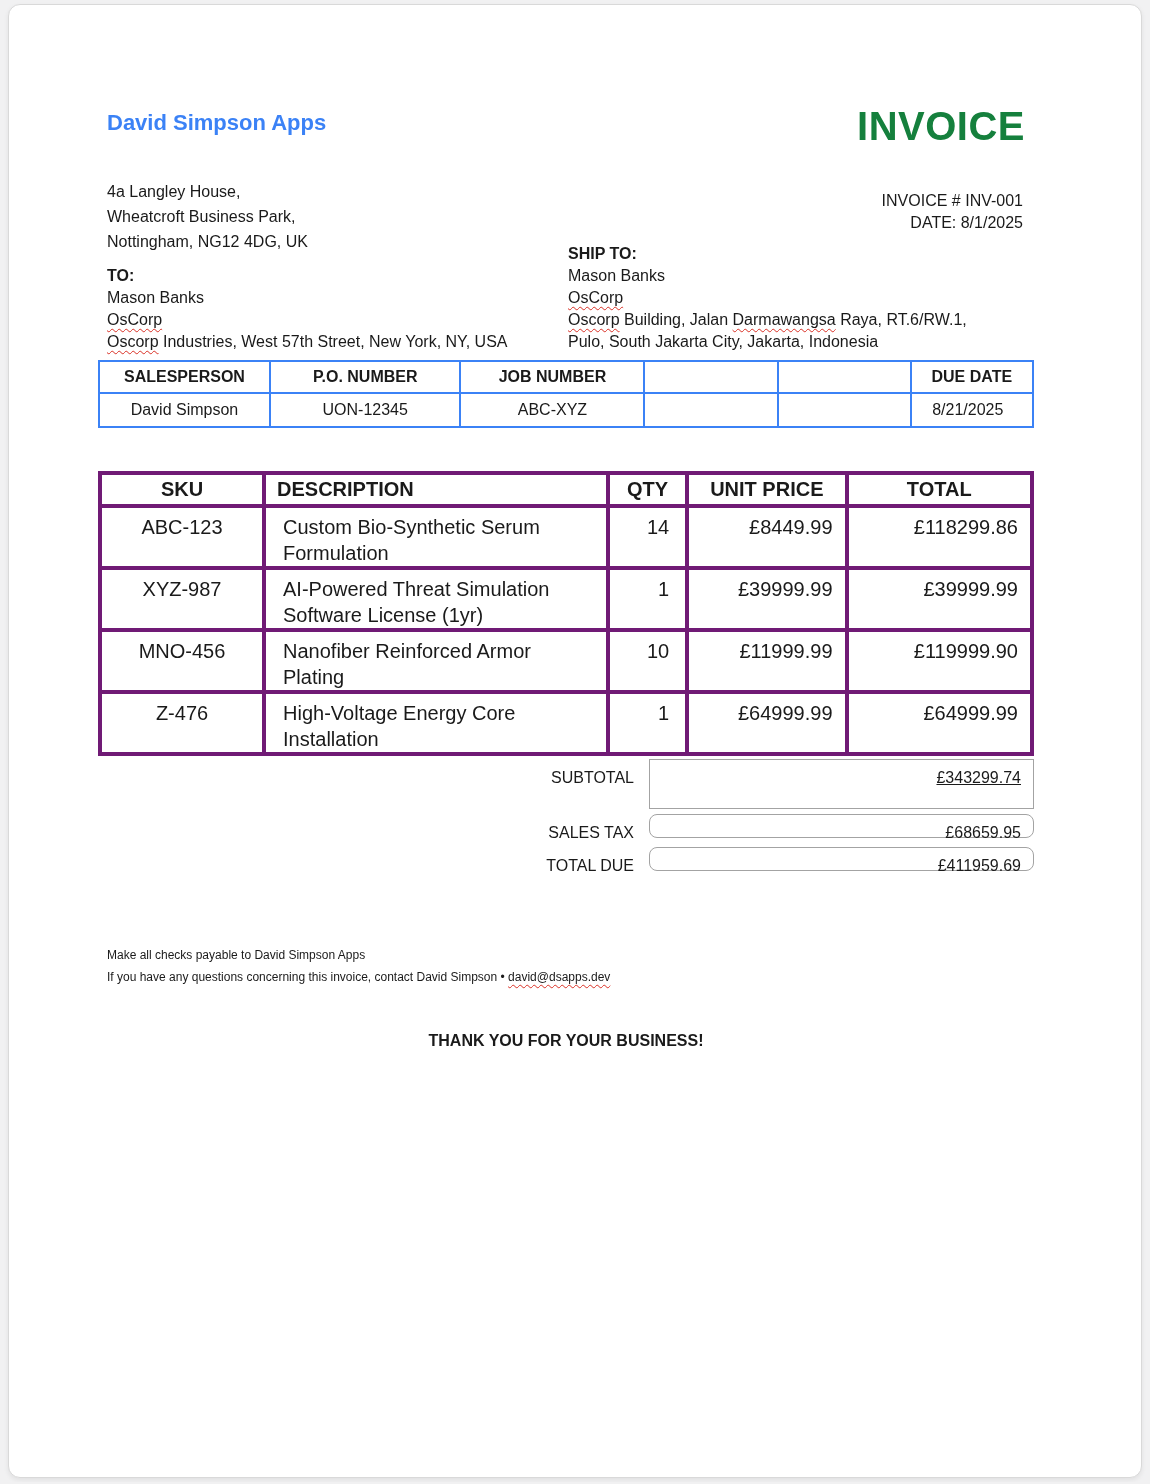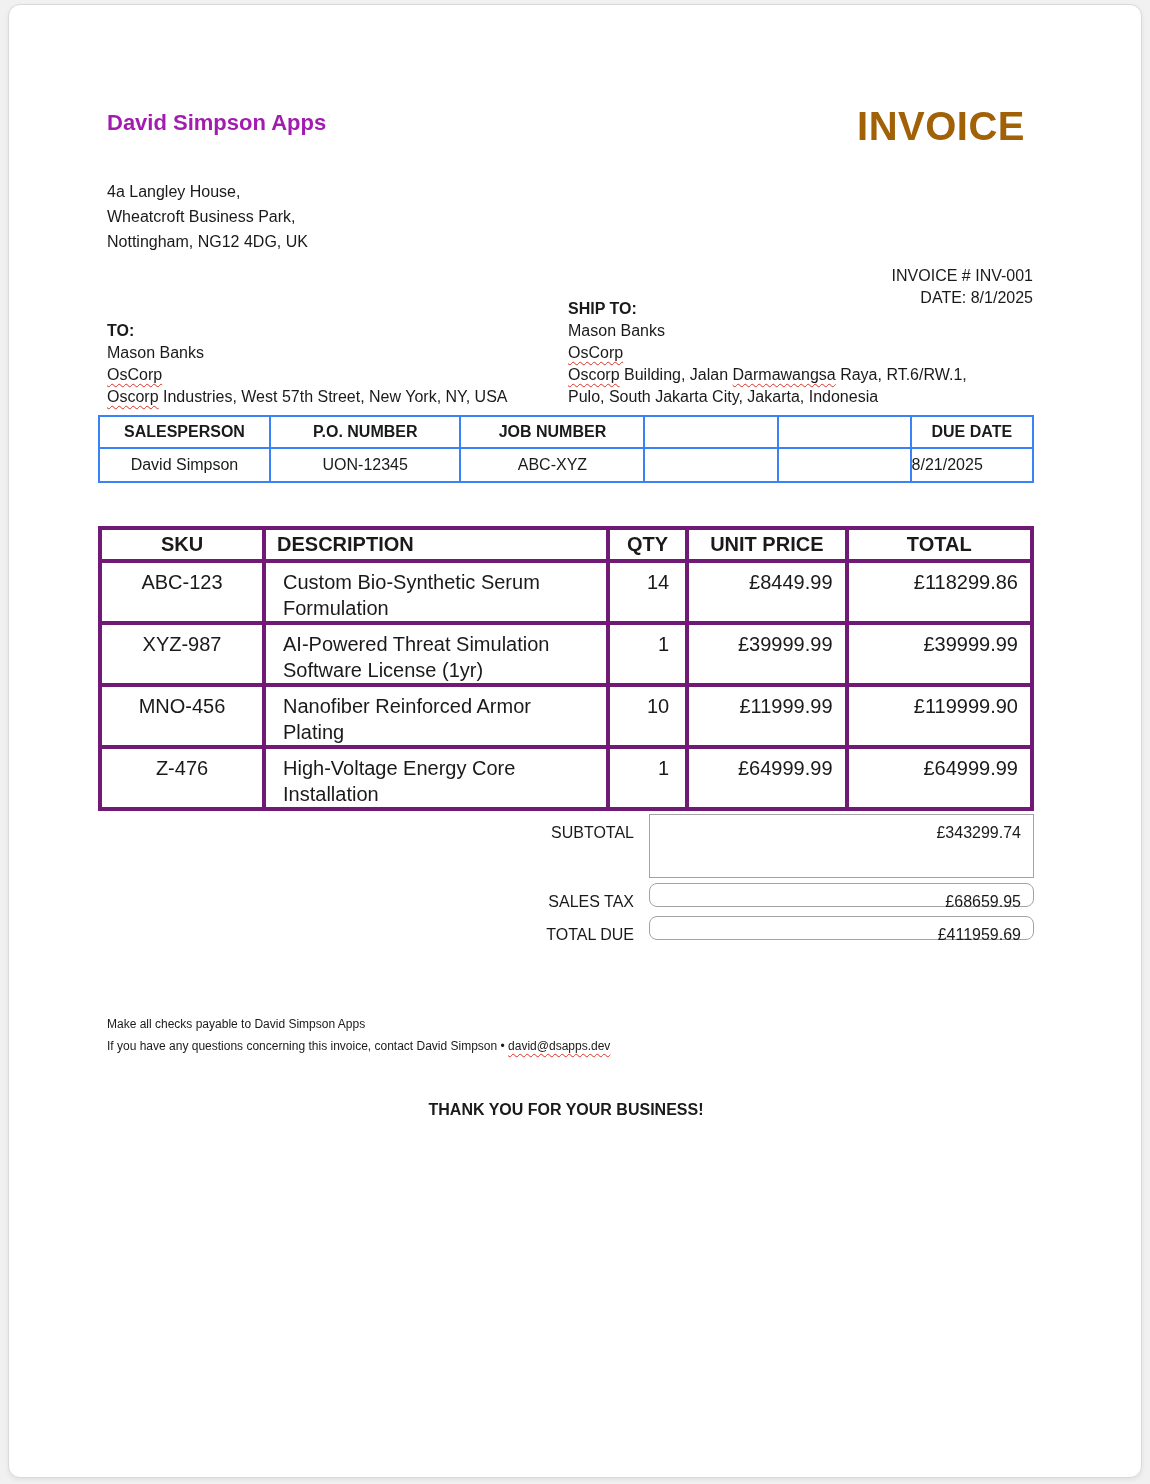--- a/index.html
+++ b/index.html
@@ -22,34 +22,33 @@
   .header-row {
     display: flex;
     justify-content: space-between;
     align-items: flex-start;
     margin: 0 9px;
   }
   .company-name {
     font-size: 22px;
     font-weight: bold;
     margin-top: 5px;
-    color: #a21caf;
+    color: #3b82f6;
   }
   .invoice-title {
     font-size: 40px;
     font-weight: bold;
-    color: #a16207;
+    color: #15803d;
     line-height: 1.05;
     letter-spacing: 0.5px;
   }
   .meta-row {
     display: flex;
     justify-content: space-between;
-    margin: 32px 1px 0 9px;
-    flex-direction: column;
+    margin: 32px 11px 0 9px;
   }
   .address-block {
     font-size: 16px;
     line-height: 25px;
   }
   .invoice-meta {
     text-align: right;
     font-size: 16px;
     line-height: 22px;
     margin-top: 11px;
@@ -68,21 +67,21 @@
     text-underline-offset: 3px;
   }
   table { border-collapse: collapse; width: 100%; table-layout: fixed; }
   .info-table { margin-top: 7px; }
   .info-table th, .info-table td {
     border: 2px solid #3b82f6;
     font-size: 16px;
   }
   .info-table th { height: 32px; font-weight: bold; text-align: center; vertical-align: middle; }
   .info-table td { height: 34px; text-align: center; vertical-align: middle; }
-  .info-table td.right-val { text-align: left; padding-right: 8px; }
+  .info-table td.right-val { text-align: center; padding-right: 8px; }
   .items-table { margin-top: 43px; }
   .items-table th, .items-table td {
     border: 4px solid #701a75;
     font-size: 20px;
   }
   .items-table th { height: 33px; font-weight: bold; text-align: center; vertical-align: middle; }
   .items-table th.desc-h { text-align: left; padding-left: 11px; }
   .items-table td { vertical-align: top; padding-top: 6px; line-height: 26px; }
   .items-table td.sku-cell { text-align: center; }
   .items-table td.desc-cell { text-align: left; padding-left: 17px; padding-right: 30px; margin-left: 12px; }
@@ -102,21 +101,21 @@
     padding-right: 15px;
     padding-top: 10px;
   }
   .totals-box {
     width: 385px;
     border: 1px solid #a3a3a3;
     text-align: right;
     font-size: 16px;
     padding: 9px 12px 0 0;
   }
-  .totals-box.tall { height: 64px; }
+  .totals-box.tall { height: 50px; text-decoration: underline; }
   .totals-box.short { height: 24px; border-radius: 8px; }
   .footer-notes { margin: 69px 9px 0 9px; font-size: 12px; line-height: 22px; }
   .thanks-line {
     margin-top: 44px;
     text-align: center;
     font-weight: bold;
     font-size: 16px;
   }
 </style>
 </head>

